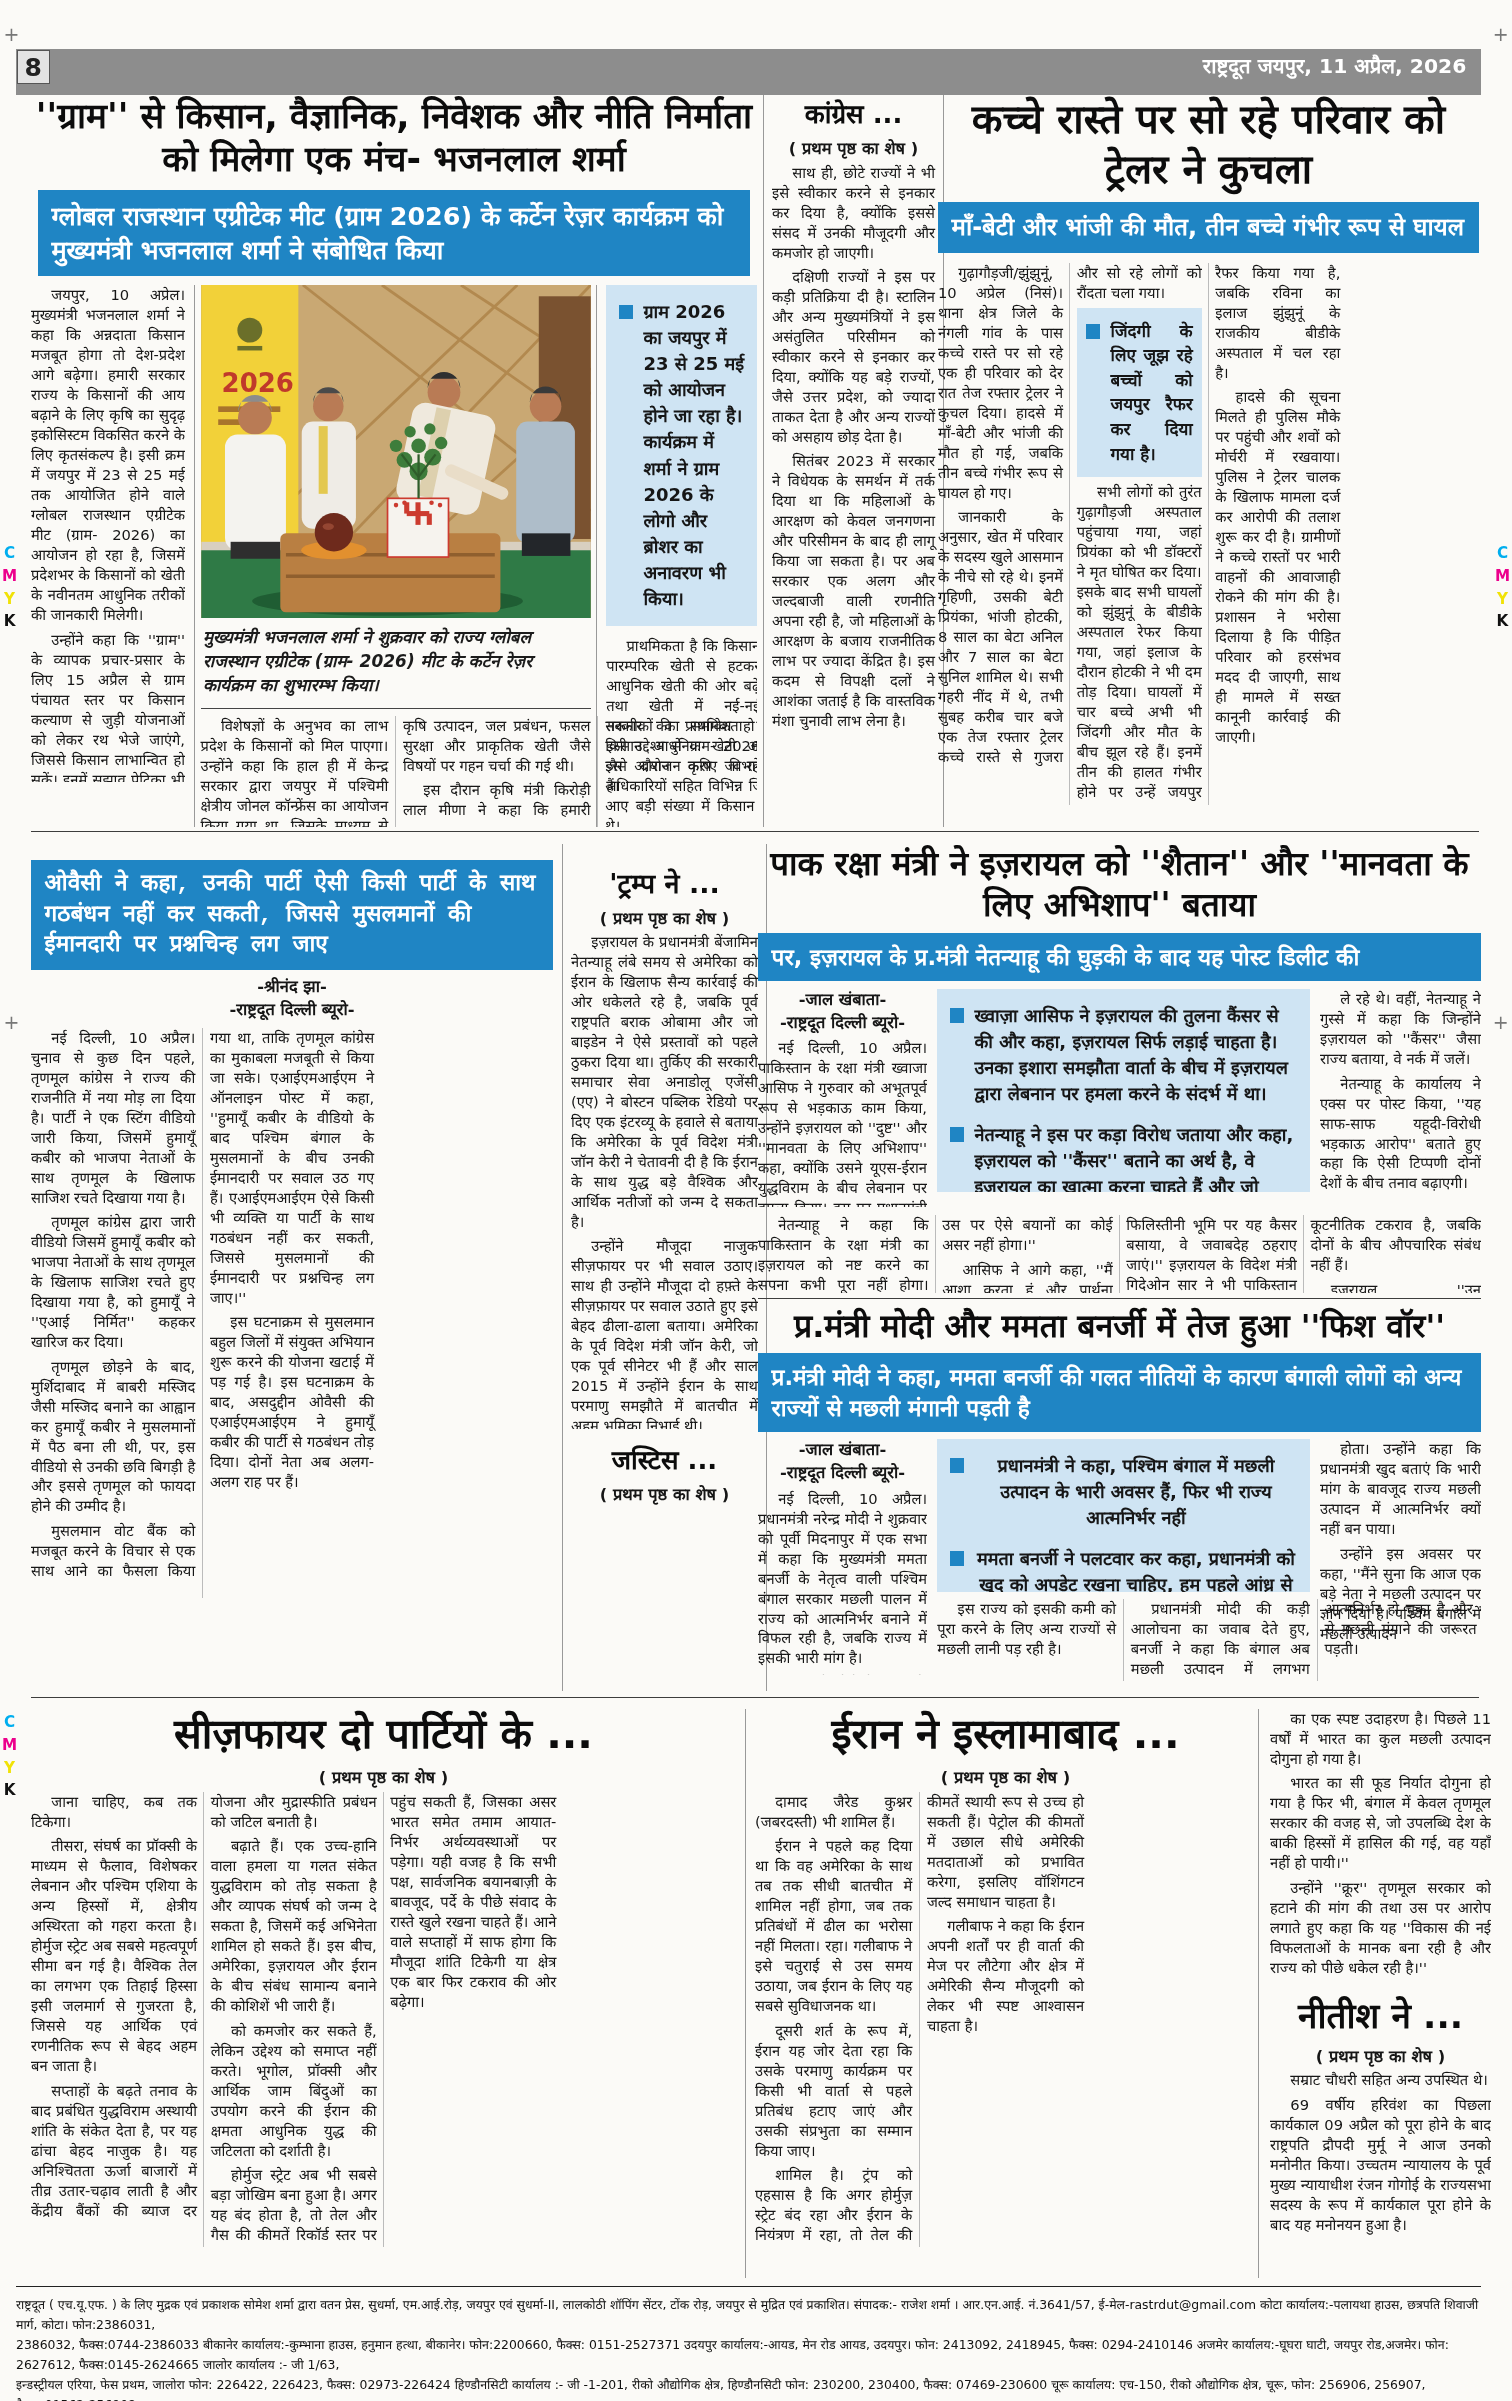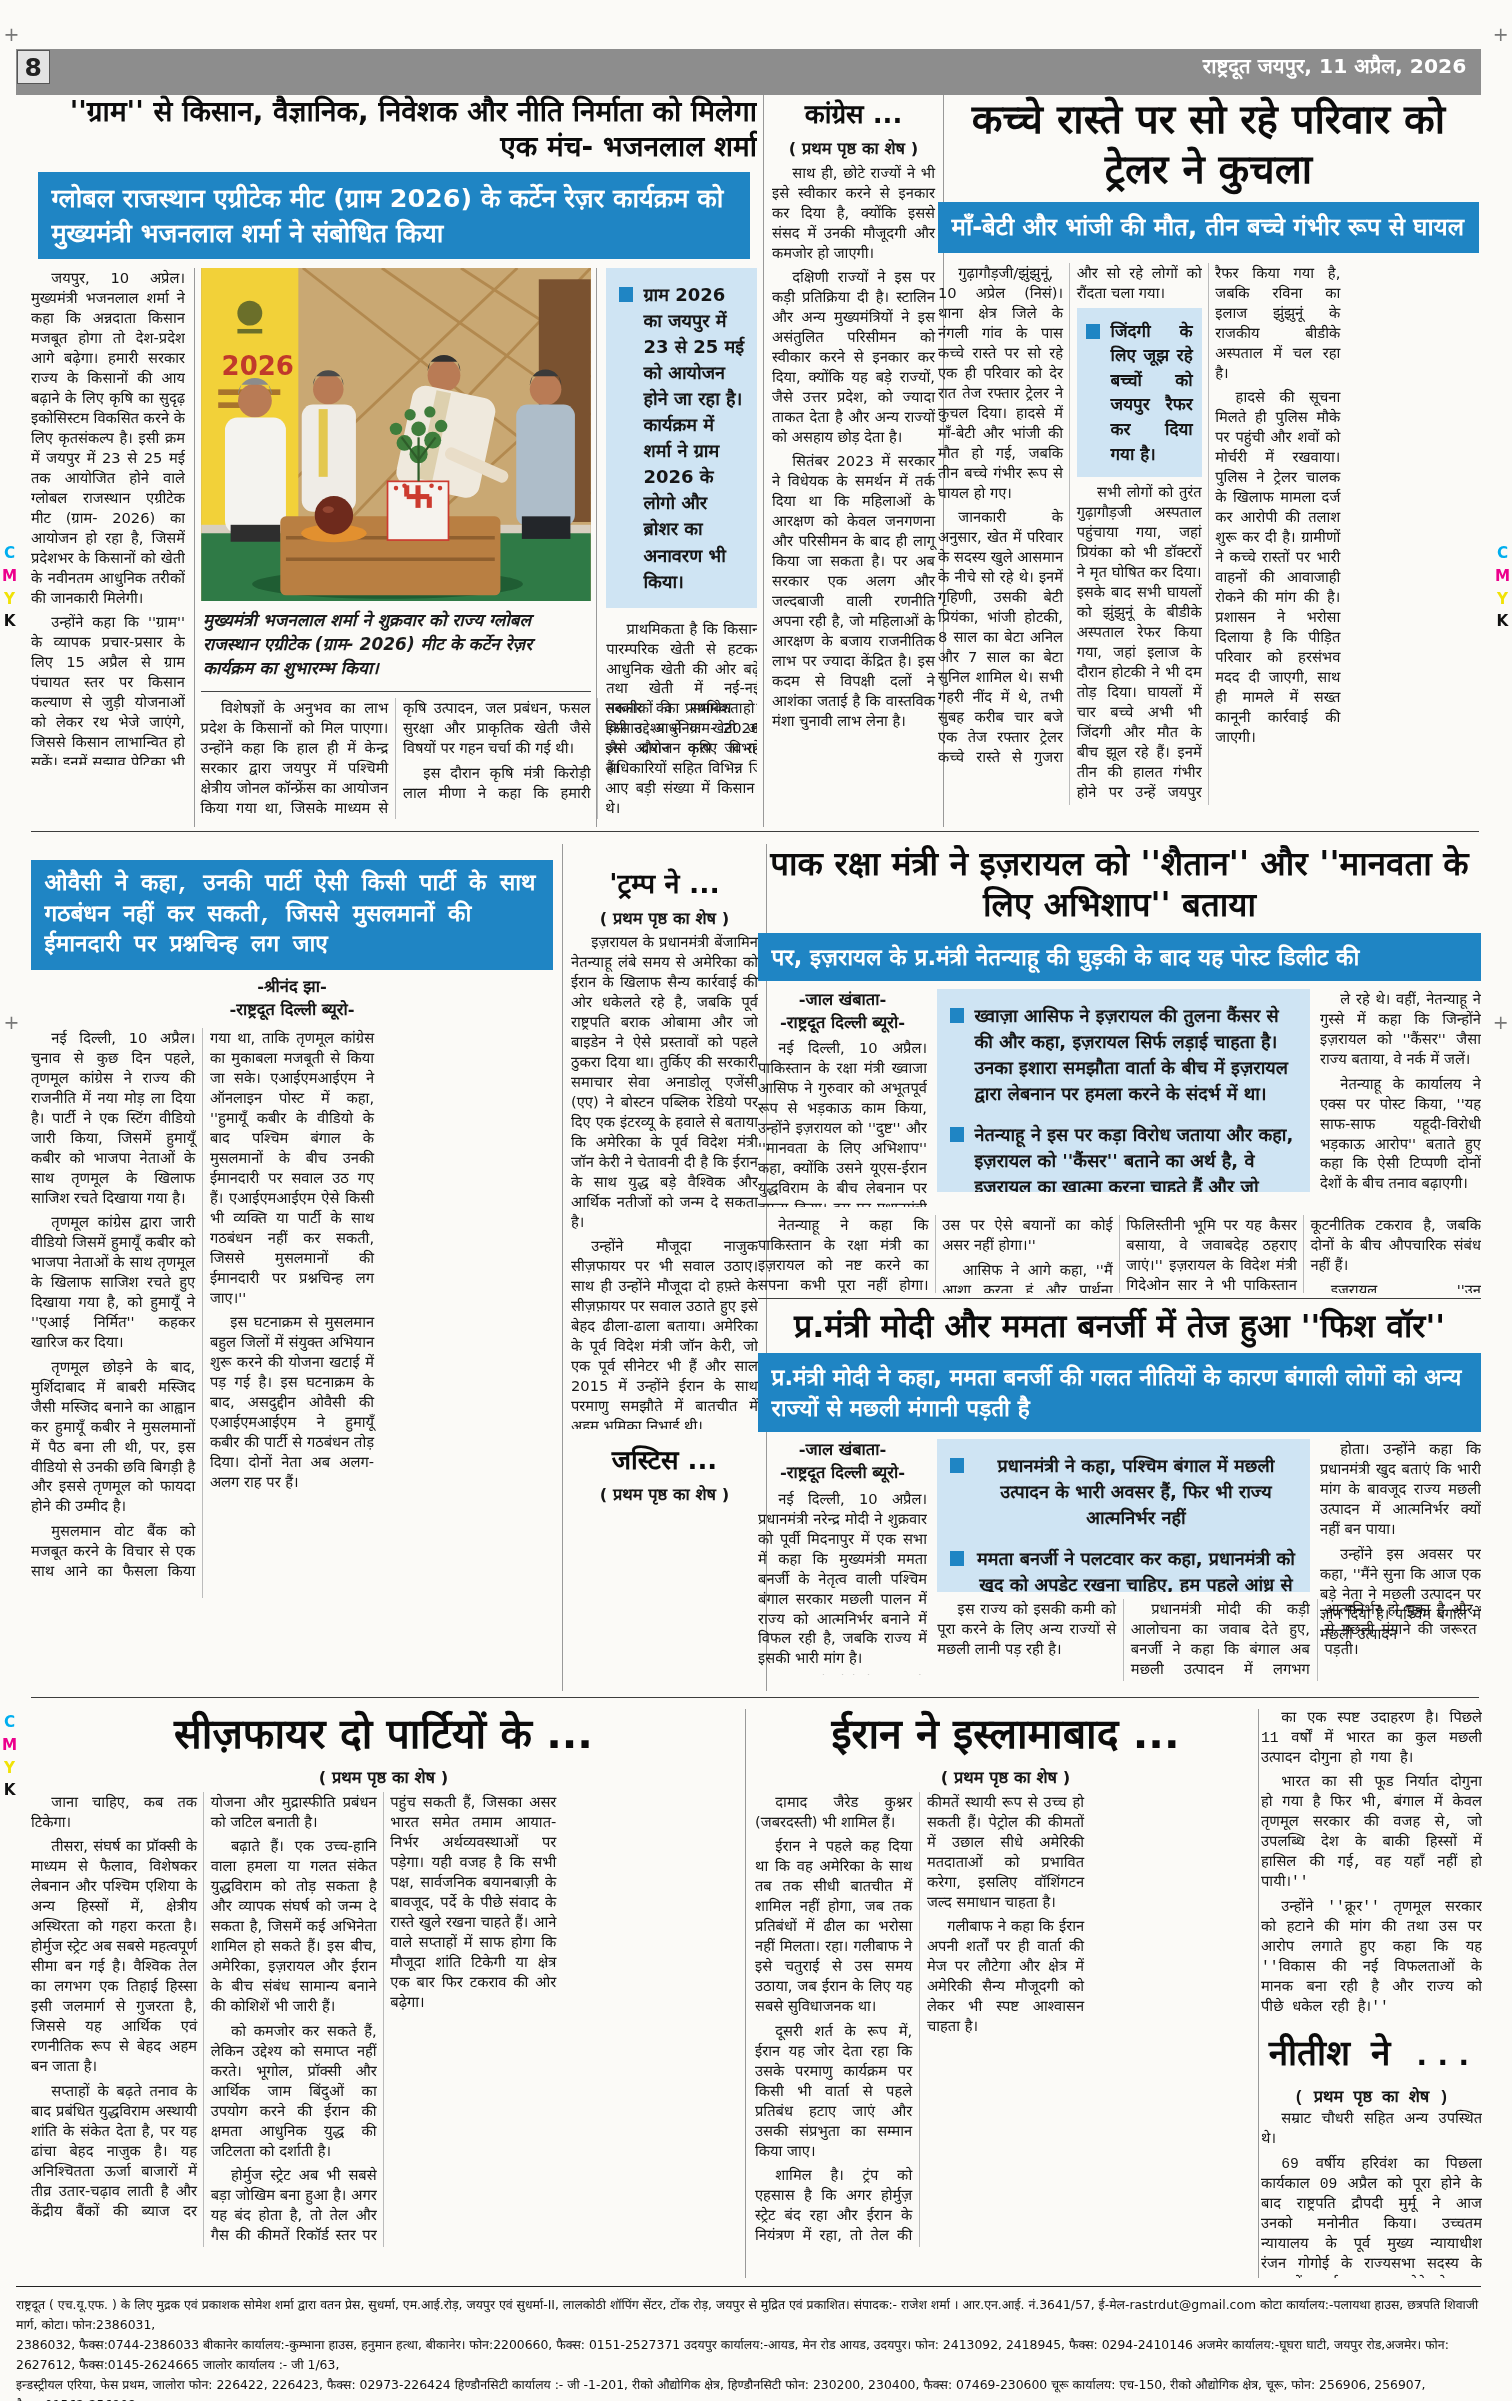--- a/index.html
+++ b/index.html
@@ -69,21 +69,21 @@
       <div class="m">M</div>
       <div class="y">Y</div>
       <div class="k">K</div>
     </div>
   <div class="crop" style="left:3.4px;top:22.6px;">+</div>
   <div class="crop" style="right:3.4px;top:22.6px;">+</div>
   <div class="crop" style="left:3.4px;top:1011px;">+</div>
   <div class="crop" style="right:3.4px;top:1011px;">+</div>
 
   <div class="art" style="left:31px;top:95px;width:726px;height:732px;">
-    <div class="hl" style="font-size:28px;text-align:right;">''ग्राम'' से किसान, वैज्ञानिक, निवेशक और नीति निर्माता को मिलेगा एक मंच- भजनलाल शर्मा</div>
+    <div class="hl" style="font-size:35px;">''ग्राम'' से किसान, वैज्ञानिक, निवेशक और नीति निर्माता को मिलेगा एक मंच- भजनलाल शर्मा</div>
     <div class="bluebox" style="font-size:25.4px;margin:8px 6.8px 0;">ग्लोबल राजस्थान एग्रीटेक मीट (ग्राम 2026) के कर्टेन रेज़र कार्यक्रम को मुख्यमंत्री भजनलाल शर्मा ने संबोधित किया</div>
     <div style="display:flex;gap:9px;margin-top:9px;">
       <div class="body" style="width:154px;flex:0 0 auto;height:497px;overflow:hidden;">
         <p>जयपुर, 10 अप्रेल। मुख्यमंत्री भजनलाल शर्मा ने कहा कि अन्नदाता किसान मजबूत होगा तो देश-प्रदेश आगे बढ़ेगा। हमारी सरकार राज्य के किसानों की आय बढ़ाने के लिए कृषि का सुदृढ़ इकोसिस्टम विकसित करने के लिए कृतसंकल्प है। इसी क्रम में जयपुर में 23 से 25 मई तक आयोजित होने वाले ग्लोबल राजस्थान एग्रीटेक मीट (ग्राम- 2026) का आयोजन हो रहा है, जिसमें प्रदेशभर के किसानों को खेती के नवीनतम आधुनिक तरीकों की जानकारी मिलेगी।</p>
         <p>उन्होंने कहा कि ''ग्राम'' के व्यापक प्रचार-प्रसार के लिए 15 अप्रैल से ग्राम पंचायत स्तर पर किसान कल्याण से जुड़ी योजनाओं को लेकर रथ भेजे जाएंगे, जिससे किसान लाभान्वित हो सकें। इनमें सुझाव पेटिका भी रखी जाएगी, जिससे किसान योजनाओं से जुड़े अपने सुझाव दे सकें।</p>
 
       </div>
       <div style="width:390px;flex:0 0 auto;border-left:0.8px solid #999;border-right:0.8px solid #999;padding:0 5.6px;">
 
         <svg width="390" height="333" viewBox="0 0 690 590" style="display:block;background:#c9a873;">
@@ -327,21 +327,21 @@
     <div class="cont">( प्रथम पृष्ठ का शेष )</div>
     <div class="body cols3" style="height:455px;">
       <p>दामाद जैरेड कुश्नर (जबरदस्ती) भी शामिल हैं।</p>
       <p>ईरान ने पहले कह दिया था कि वह अमेरिका के साथ तब तक सीधी बातचीत में शामिल नहीं होगा, जब तक प्रतिबंधों में ढील का भरोसा नहीं मिलता। रहा। गलीबाफ ने इसे चतुराई से उस समय उठाया, जब ईरान के लिए यह सबसे सुविधाजनक था।</p>
       <p>दूसरी शर्त के रूप में, ईरान यह जोर देता रहा कि उसके परमाणु कार्यक्रम पर किसी भी वार्ता से पहले प्रतिबंध हटाए जाएं और उसकी संप्रभुता का सम्मान किया जाए।</p>
       <p>शामिल है। ट्रंप को एहसास है कि अगर होर्मुज़ स्ट्रेट बंद रहा और ईरान के नियंत्रण में रहा, तो तेल की कीमतें स्थायी रूप से उच्च हो सकती हैं। पेट्रोल की कीमतों में उछाल सीधे अमेरिकी मतदाताओं को प्रभावित करेगा, इसलिए वॉशिंगटन जल्द समाधान चाहता है।</p>
       <p>गलीबाफ ने कहा कि ईरान अपनी शर्तों पर ही वार्ता की मेज पर लौटेगा और क्षेत्र में अमेरिकी सैन्य मौजूदगी को लेकर भी स्पष्ट आश्वासन चाहता है।</p>
     </div>
   </div>
 
-  <div class="art" style="left:1258px;top:1709px;width:221px;height:569px;border-left:0.8px solid #999;padding-left:2px;font-family:Liberation Mono, monospace;">
+  <div class="art" style="left:1258px;top:1709px;width:221px;height:569px;border-left:0.8px solid #999;padding-left:11px;">
     <div class="body">
       <p>का एक स्पष्ट उदाहरण है। पिछले 11 वर्षों में भारत का कुल मछली उत्पादन दोगुना हो गया है।</p>
       <p>भारत का सी फूड निर्यात दोगुना हो गया है फिर भी, बंगाल में केवल तृणमूल सरकार की वजह से, जो उपलब्धि देश के बाकी हिस्सों में हासिल की गई, वह यहाँ नहीं हो पायी।''</p>
       <p>उन्होंने ''क्रूर'' तृणमूल सरकार को हटाने की मांग की तथा उस पर आरोप लगाते हुए कहा कि यह ''विकास की नई विफलताओं के मानक बना रही है और राज्य को पीछे धकेल रही है।''</p>
     </div>
     <div class="hl" style="font-size:35px;margin-top:17px;">नीतीश ने ...</div>
     <div class="cont">( प्रथम पृष्ठ का शेष )</div>
     <div class="body">
       <p>सम्राट चौधरी सहित अन्य उपस्थित थे।</p>
       <p>69 वर्षीय हरिवंश का पिछला कार्यकाल 09 अप्रैल को पूरा होने के बाद राष्ट्रपति द्रौपदी मुर्मू ने आज उनको मनोनीत किया। उच्चतम न्यायालय के पूर्व मुख्य न्यायाधीश रंजन गोगोई के राज्यसभा सदस्य के रूप में कार्यकाल पूरा होने के बाद यह मनोनयन हुआ है।</p>

